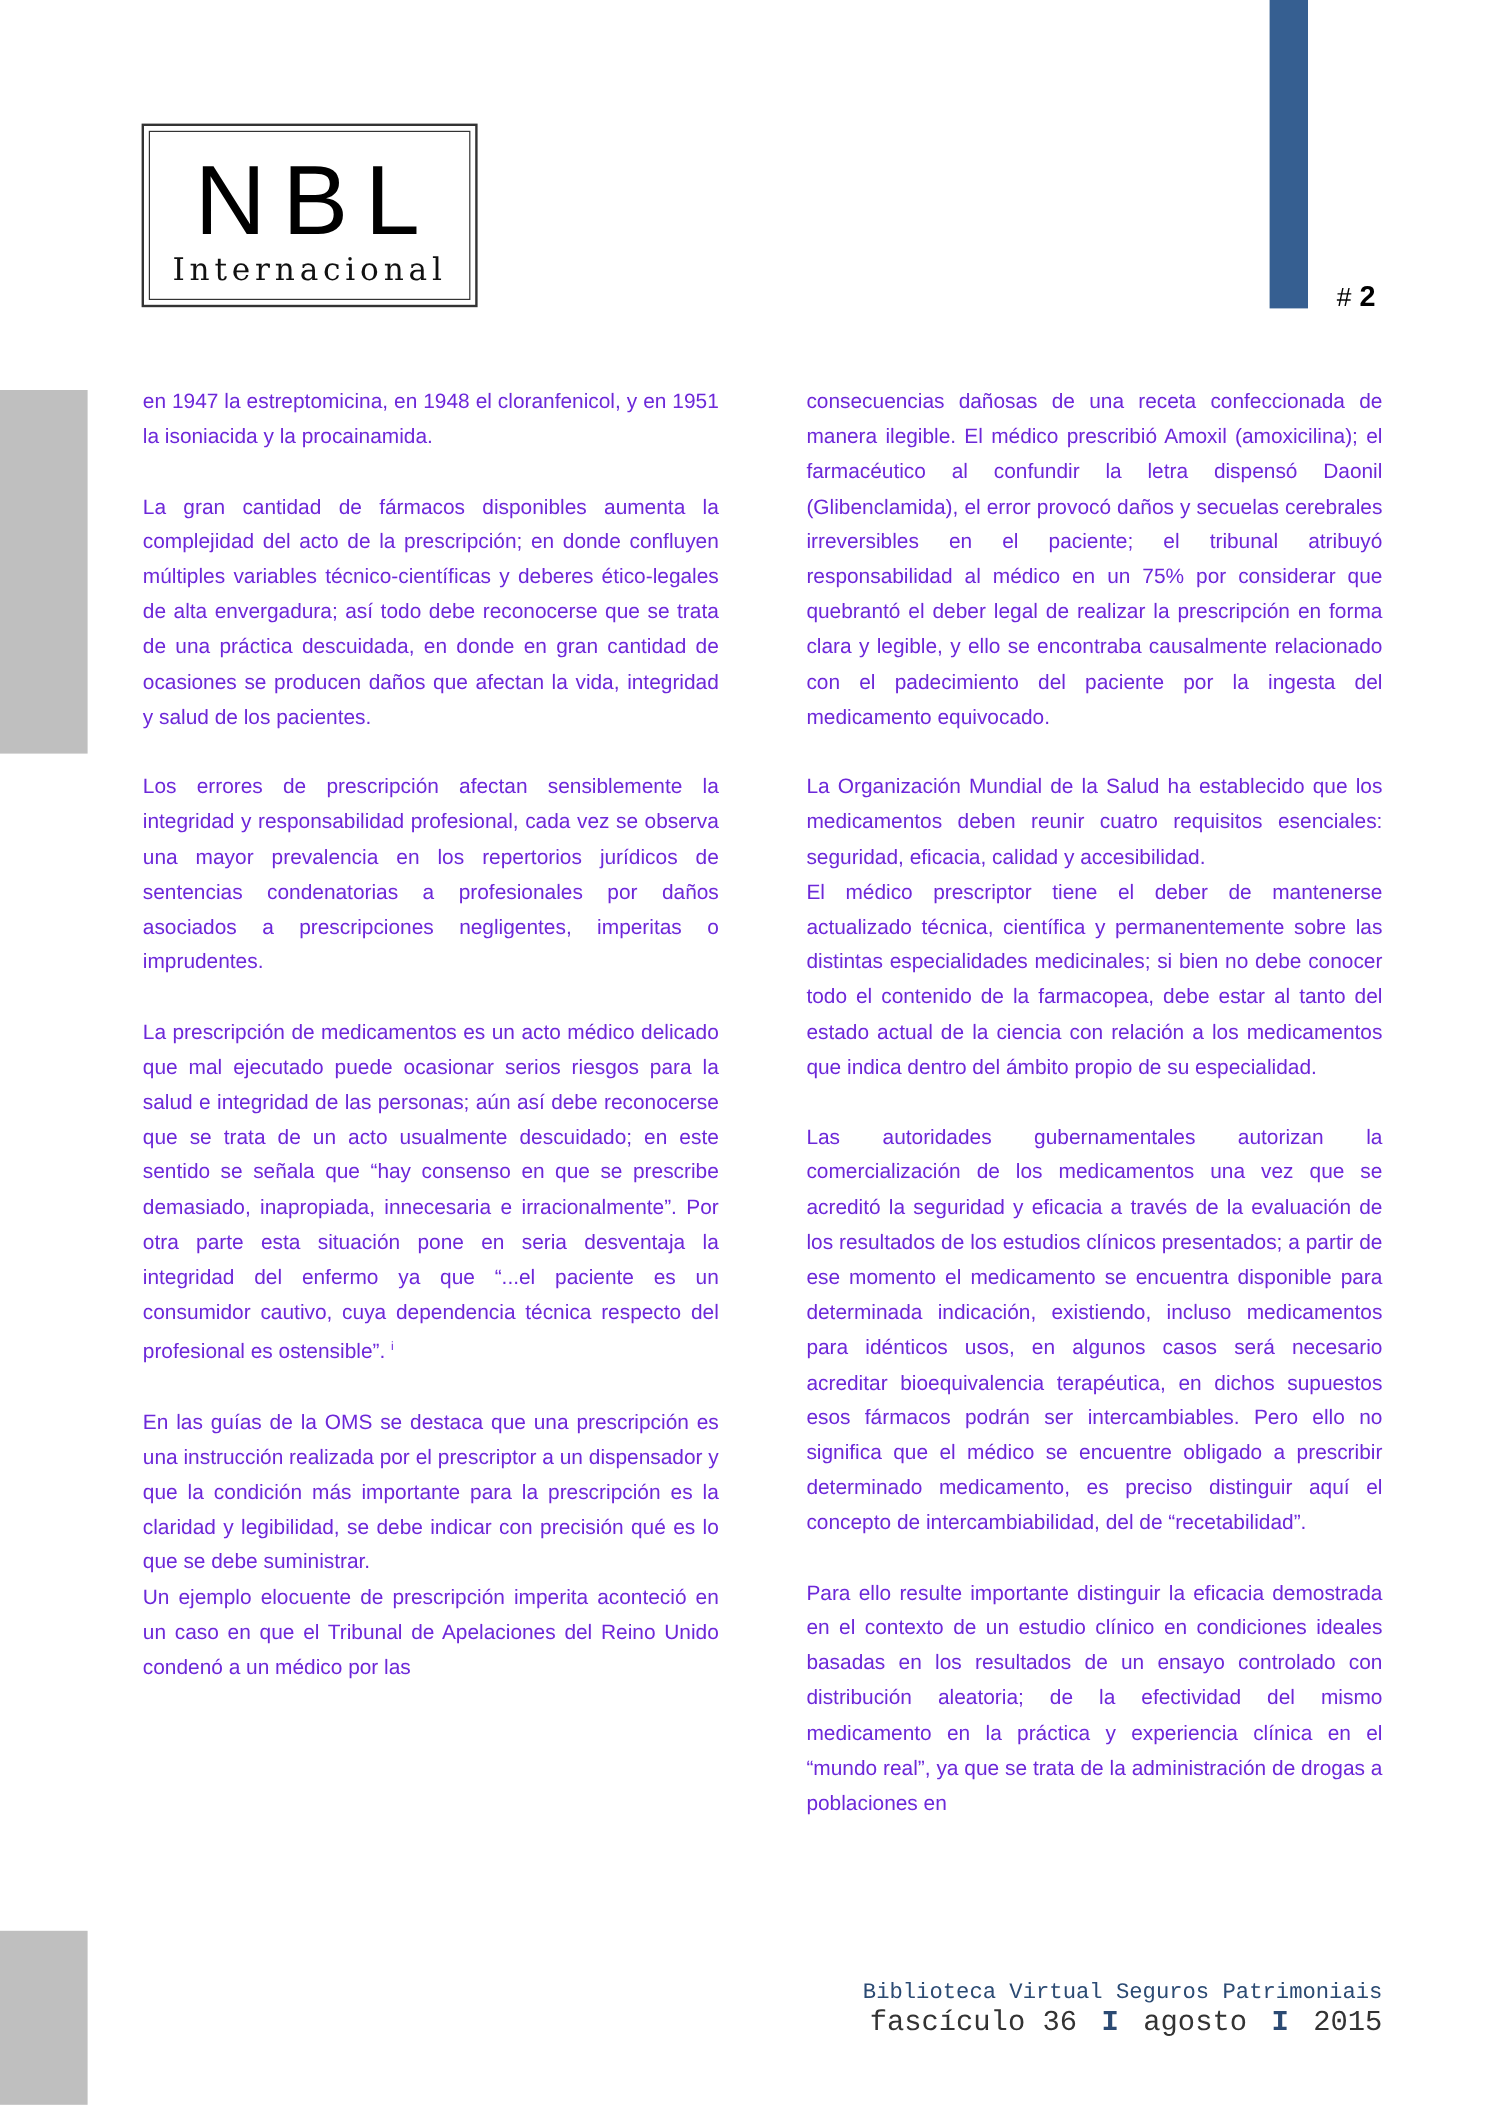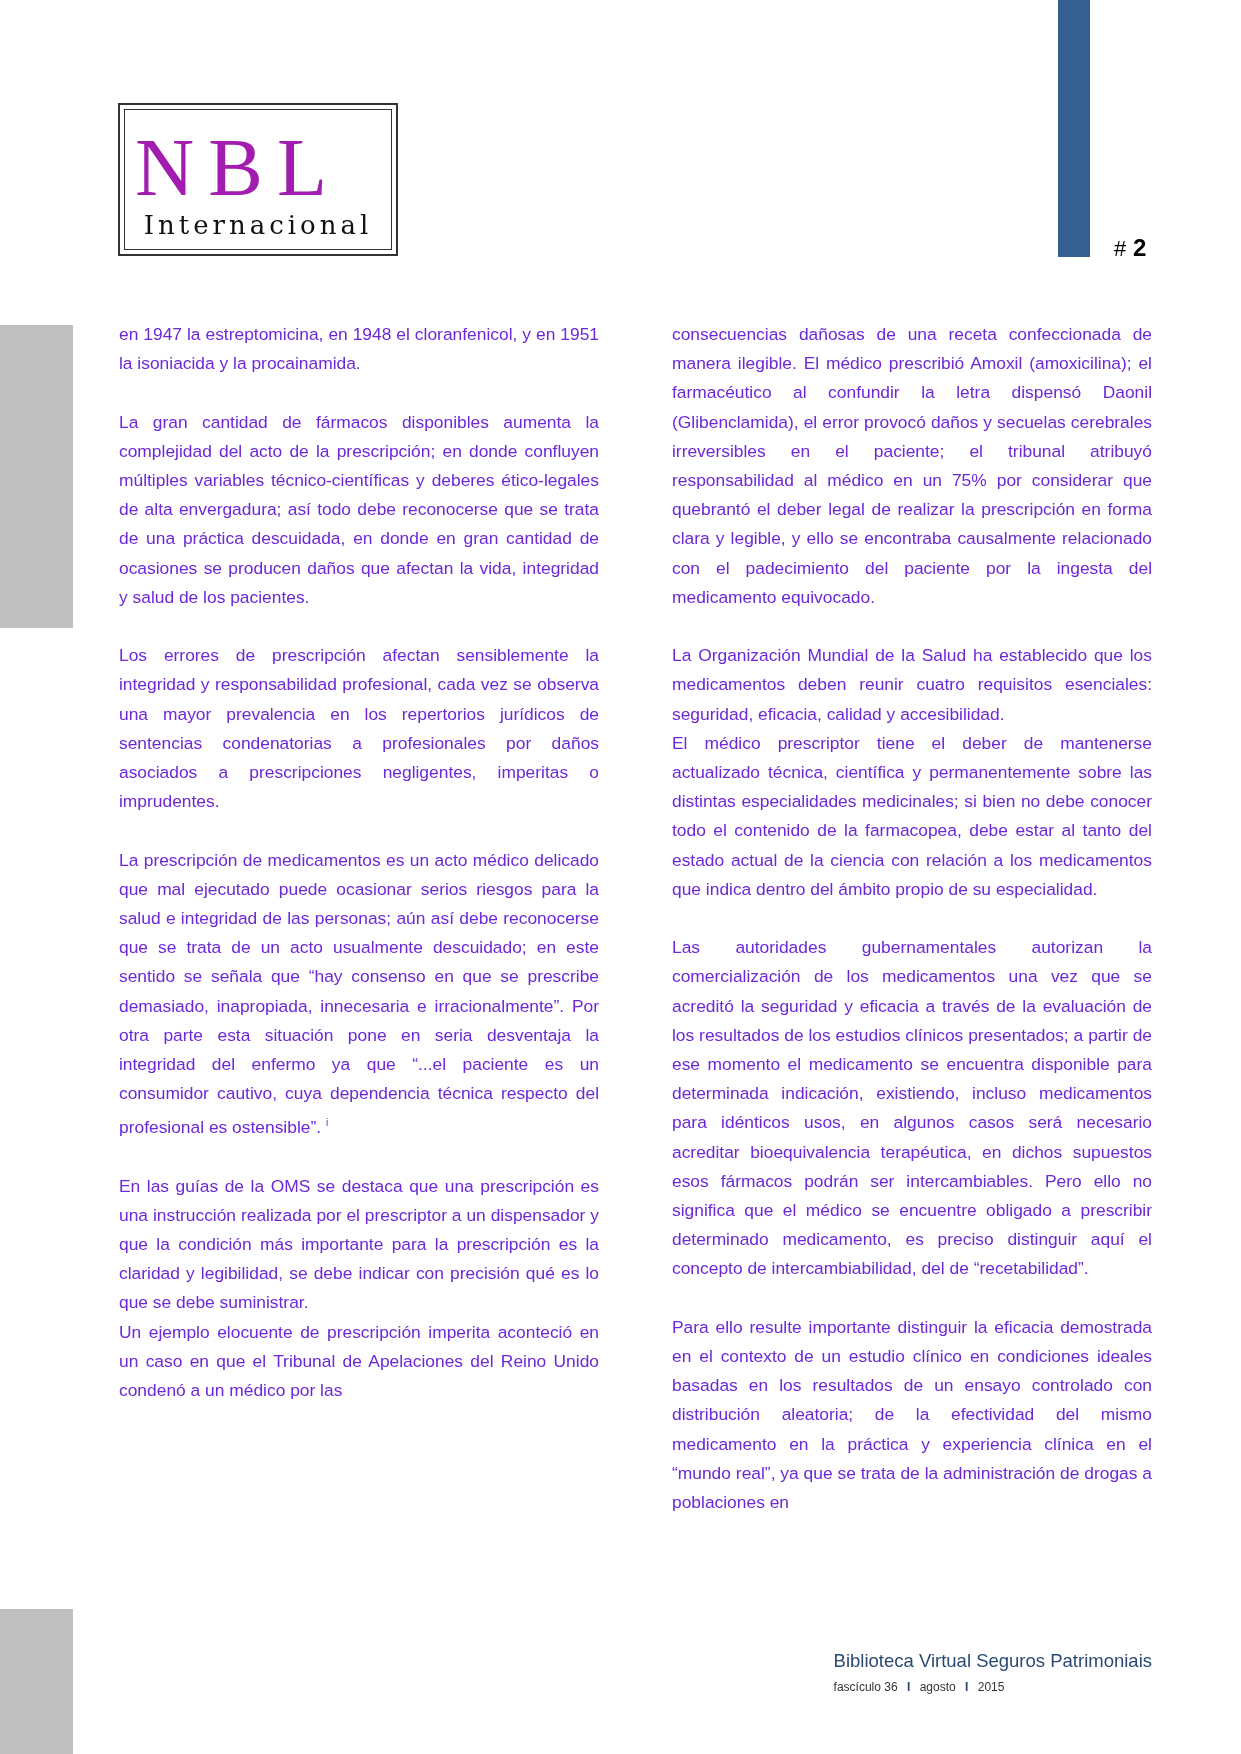--- a/index.html
+++ b/index.html
@@ -6,31 +6,31 @@
   body { width:1241px; height:1754px; position:relative; overflow:hidden; }
   .side-bar { position:absolute; left:0; width:73px; background:#bfbfbf; }
   .side-bar.top { top:325px; height:303px; }
   .side-bar.bottom { top:1609px; height:145px; }
   .blue-bar { position:absolute; left:1058px; top:0; width:32px; height:257px; background:#365f91; }
   .page-num { position:absolute; left:1114px; top:234px; font-family:"Liberation Sans", sans-serif; font-size:24px; color:#000; }
   .page-num .hash { font-weight:normal; font-size:22px; }
   .page-num .num { font-weight:bold; }
   .logo { position:absolute; left:118px; top:103px; width:280px; height:153px; border:2px solid #333; box-sizing:border-box; }
   .logo-inner { position:absolute; left:4px; top:4px; right:4px; bottom:4px; border:1px solid #333; }
-  .logo-main { position:absolute; left:0; right:0; top:17px; font-family:Liberation Serif, serif; font-size:82px; line-height:82px; letter-spacing:14px; padding-left:10px; color:#a21caf; }
+  .logo-main { position:absolute; left:0; right:0; top:17px; text-align:center; font-family:Liberation Sans, sans-serif; font-size:82px; line-height:82px; letter-spacing:14px; padding-left:10px; color:#000000; }
   .logo-sub { position:absolute; left:0; right:0; top:100px; text-align:center; font-family:"DejaVu Serif", serif; font-size:26px; line-height:30px; letter-spacing:4px; color:#111; }
   .col { position:absolute; top:320px; width:480px; font-family:"Liberation Sans", sans-serif; font-size:17.4px; line-height:29.2px; color:#6d28d9; text-align:justify; }
   .col.left { left:119px; }
   .col.right { left:672px; }
   .col p { margin:0; }
   .col p.gap { margin-top:29.2px; }
   .footnote { font-size:10px; vertical-align:super; }
-  .footer { position:absolute; right:89px; top:1648px; text-align:left; font-family:Liberation Sans, sans-serif; font-weight:300; }
+  .footer { position:absolute; right:89px; top:1648px; text-align:right; font-family:Liberation Mono, monospace; font-weight:300; }
   .footer-title { color:#2b4a73; font-size:18.5px; line-height:26px; }
-  .footer-meta { color:#333; font-size:12px; line-height:26px; }
+  .footer-meta { color:#333; font-size:24px; line-height:26px; }
   .footer-meta .sep { font-weight:bold; color:#2b4a73; margin:0 6px; }
 </style>
 </head>
 <body>
 
 <div class="side-bar top"></div>
 <div class="side-bar bottom"></div>
 <div class="blue-bar"></div>
 
 <div class="logo">

